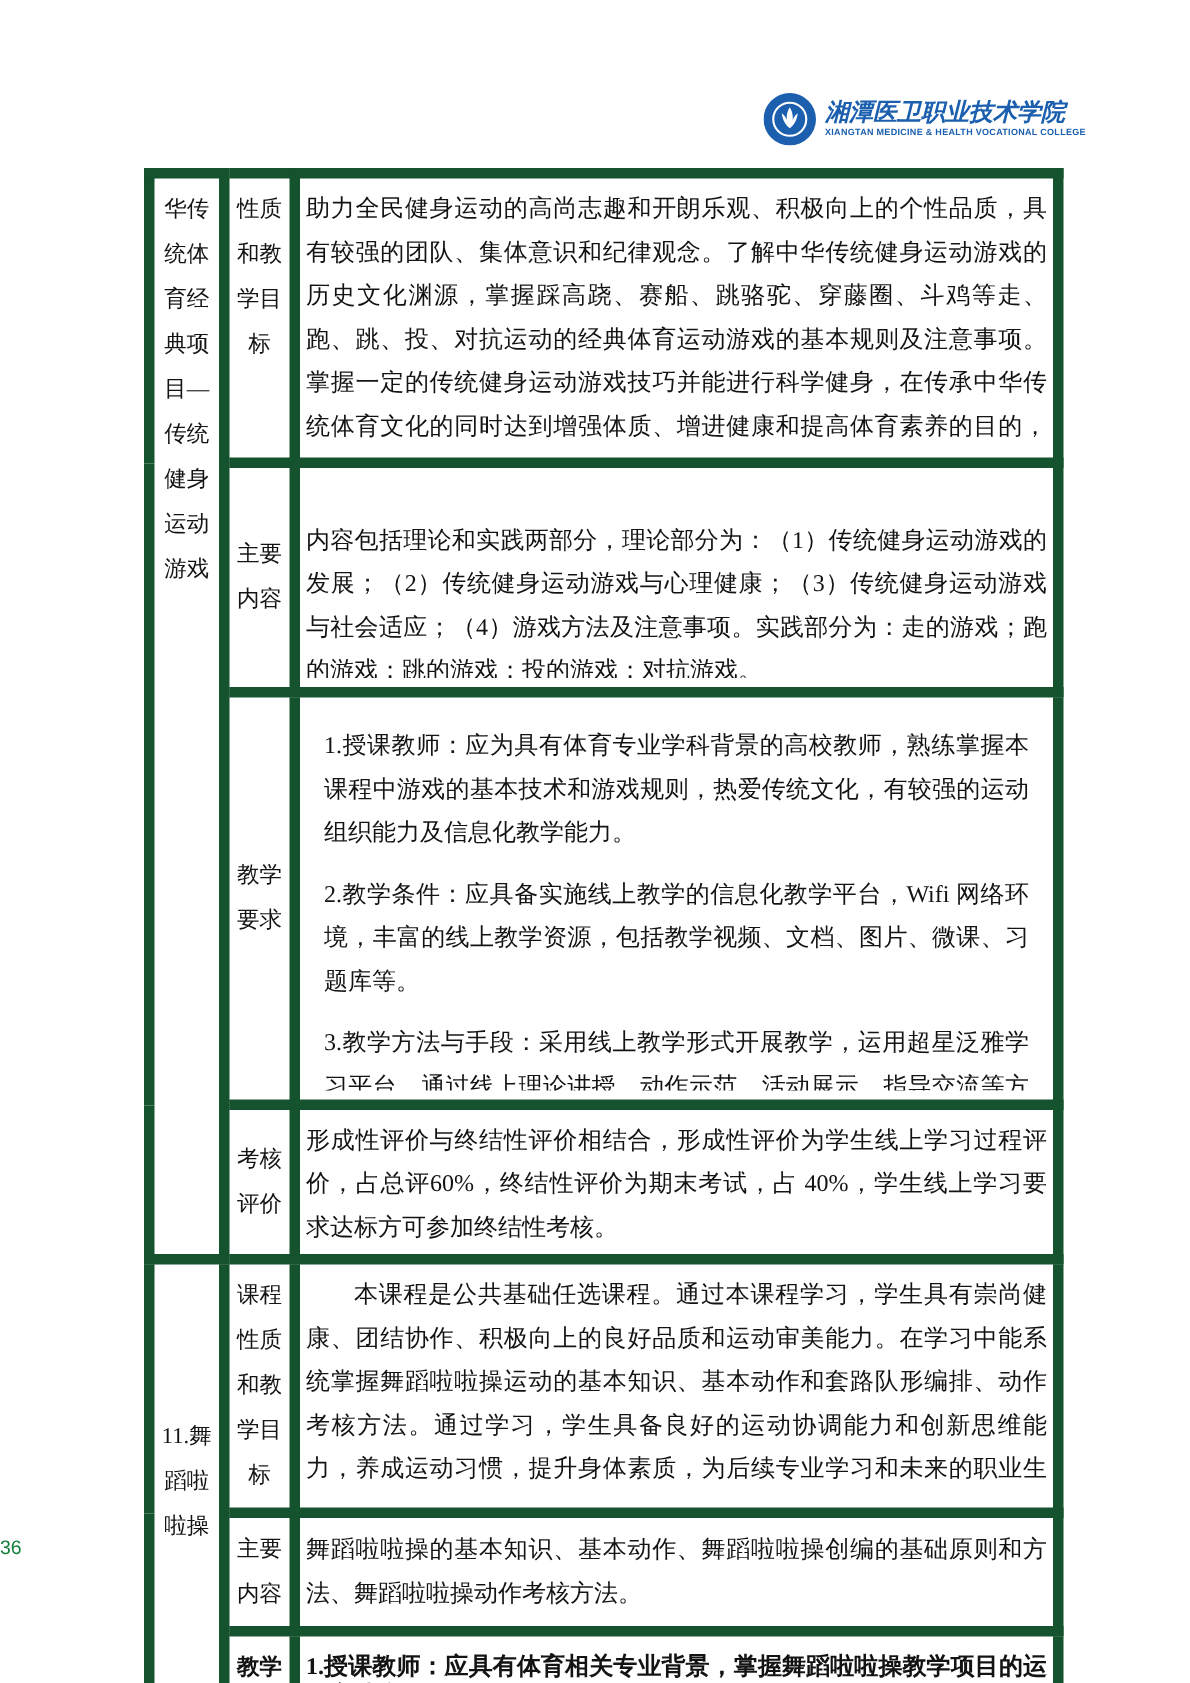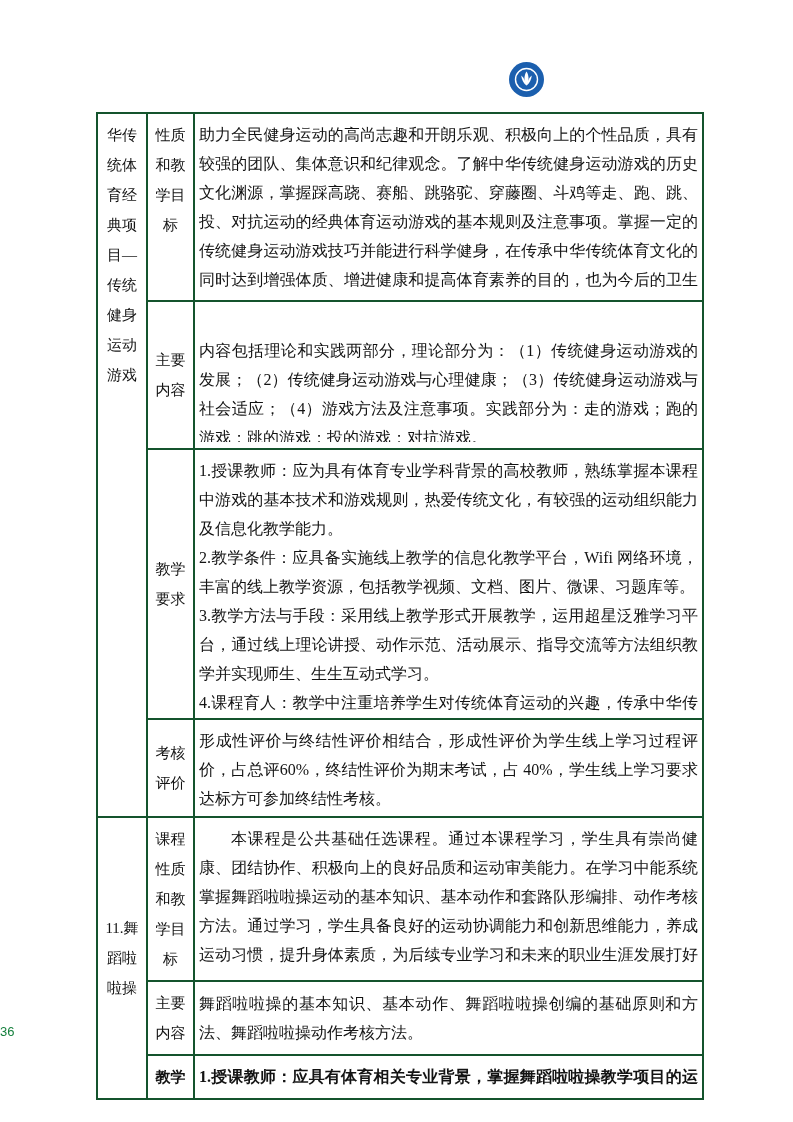--- a/index.html
+++ b/index.html
@@ -22,38 +22,38 @@
     line-height:8px;white-space:nowrap;
     font-family:"Liberation Sans","DejaVu Sans",sans-serif;
   }
   
   table.syllabus{
     position:absolute;left:96px;top:112px;width:606px;
     border-collapse:collapse;table-layout:fixed;
     border:2px solid #000;
   }
   table.syllabus td{
-    border:2px solid #14532d;vertical-align:middle;padding:6px 4px;
+    border:7px solid #14532d;vertical-align:middle;padding:6px 4px;
   }
   td.course-col{
     text-align:center;word-break:break-all;line-height:30px;font-size:15px;
     padding:4px 2px;
   }
   td.course-col.v-top{vertical-align:top;padding-top:6px;}
   td.label-col{
     text-align:center;word-break:break-all;line-height:30px;font-size:15px;
     padding:4px 2px;
   }
   td.label-col.v-top{vertical-align:top;padding-top:6px;}
   td.content-col{padding:2px 8px;}
   .cellbox{
     overflow:hidden;font-size:16px;line-height:29px;text-align:justify;
     word-break:break-all;
   }
-  .cellbox p{margin:0;}
+  .cellbox p{margin:12px;}
   .h-r1{height:174px;}
   .h-r2{height:106px;margin-top:28px;}
   .h-r3{height:256px;}
   .h-r4{height:84px;}
   .h-r5{height:150px;}
   .h-r6{height:58px;}
   .h-r7{height:20px;line-height:19px;}
   .indent-first{text-indent:2em;}
   
   .page-number{
@@ -66,20 +66,24 @@
 <body>
 
 <div class="logo-wrap">
   <svg class="emblem" viewBox="0 0 35 35">
     <circle cx="17.5" cy="17.5" r="17.5" fill="#1b5fae"></circle>
     <circle cx="17.5" cy="17.5" r="11" fill="none" stroke="#ffffff" stroke-width="1.4"></circle>
     <path d="M17.5 9.5 C14.8 13.5 14.8 19.5 17.5 23.5 C20.2 19.5 20.2 13.5 17.5 9.5 Z" fill="#ffffff"></path>
     <path d="M12.2 13.5 C12.6 17.8 14.6 21.4 17.5 23.5 C16.6 19.3 14.9 15.5 12.2 13.5 Z" fill="#ffffff"></path>
     <path d="M22.8 13.5 C22.4 17.8 20.4 21.4 17.5 23.5 C18.4 19.3 20.1 15.5 22.8 13.5 Z" fill="#ffffff"></path>
   </svg>
+  <div class="name-block">
+    <div class="name-zh">湘潭医卫职业技术学院</div>
+    <div class="name-en">XIANGTAN MEDICINE &amp; HEALTH VOCATIONAL COLLEGE</div>
+  </div>
 </div>
 
 <table class="syllabus">
   <colgroup>
     <col style="width:50px">
     <col style="width:47px">
     <col style="width:509px">
   </colgroup>
   <tbody>
 

